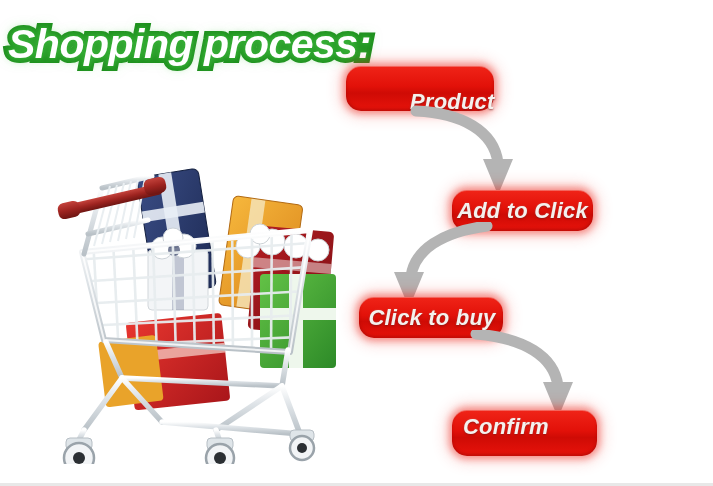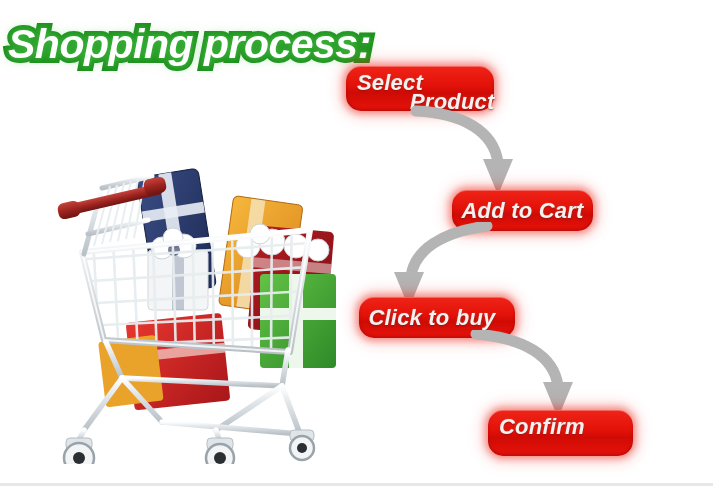--- a/index.html
+++ b/index.html
@@ -73,26 +73,26 @@
   #btn-select{ left:346px; top:66px; width:148px; height:45px; }
   #btn-select .l1{ left:11px;  top:6px;  }
   #btn-select .l2{ left:64px;  top:25px;text-align:right; }
 
   
   #btn-addcart{ left:452px; top:190px; width:141px; height:41px; }
   #btn-addcart .l1{ left:0; top:0; width:141px; height:41px;
                     display:flex; align-items:center; justify-content:center; }
 
   
-  #btn-clickbuy{ left:359px; top:297px; width:156px; height:41px; }
+  #btn-clickbuy{ left:359px; top:297px; width:144px; height:41px; }
   #btn-clickbuy .l1{ left:0; top:0; width:146px; height:41px;
                      display:flex; align-items:center; justify-content:center; }
 
   
-  #btn-confirm{ left:452px; top:410px; width:145px; height:46px;margin-left:36px; }
+  #btn-confirm{ left:452px; top:410px; width:145px; height:46px; }
   #btn-confirm .l1{ left:11px; top:6px; }
   #btn-confirm .l2{ left:57px; top:26px; }
 
   
   .arrow{position:absolute;}
   #arrow-1{ left:410px; top:105px; width:130px; height:95px; }
   #arrow-2{ left:375px; top:222px; width:120px; height:88px; }
   #arrow-3{ left:470px; top:330px; width:135px; height:92px; }
   .arrow svg{display:block;width:100%;height:100%;}
 </style>
@@ -273,33 +273,32 @@
         <g>
           <rect x="163" y="296" width="26" height="12" rx="4" fill="#dfe5e9" stroke="#b7bfc5"></rect>
           <circle cx="176" cy="316" r="14" fill="#f2f4f6" stroke="#9aa3aa" stroke-width="2.5"></circle>
           <circle cx="176" cy="316" r="6" fill="#2b2f33"></circle>
         </g>
       </g>
     </svg>
   </div>
 
   <div class="btn" id="btn-select">
-    <span class="lbl l1">Select</span>
     <span class="lbl l2">Product</span>
   </div>
 
   <div class="arrow" id="arrow-1">
     <svg viewBox="0 0 130 95" xmlns="http://www.w3.org/2000/svg">
       <path d="M6,6 C52,8 84,26 88,58" fill="none" stroke="#b4b4b4" stroke-width="11" stroke-linecap="round"></path>
       <polygon points="88,90 73,54 103,54" fill="#b4b4b4"></polygon>
     </svg>
   </div>
 
   <div class="btn" id="btn-addcart">
-    <span class="lbl l1">Add to Cart</span>
+    <span class="lbl l1">Add to Click</span>
   </div>
 
   <div class="arrow" id="arrow-2">
     <svg viewBox="0 0 120 88" xmlns="http://www.w3.org/2000/svg">
       <path d="M112,4 C66,10 40,28 36,54" fill="none" stroke="#b4b4b4" stroke-width="11" stroke-linecap="round"></path>
       <polygon points="34,86 19,50 49,50" fill="#b4b4b4"></polygon>
     </svg>
   </div>
 
   <div class="btn" id="btn-clickbuy">

